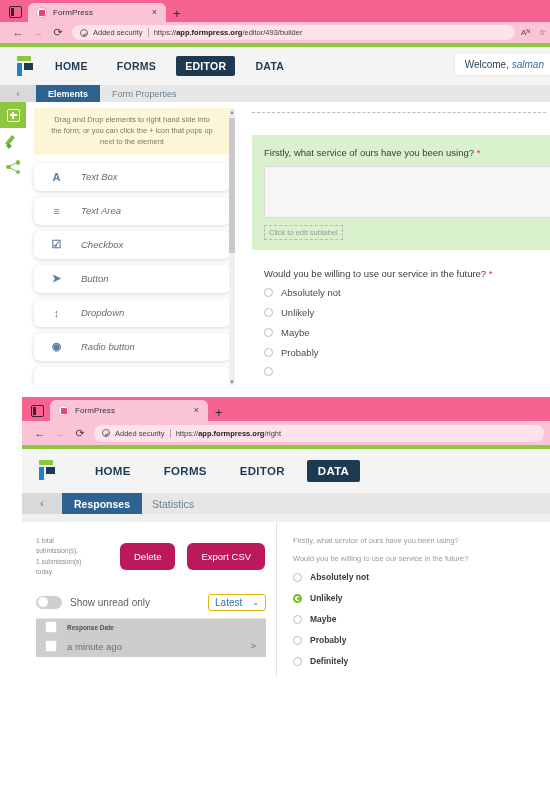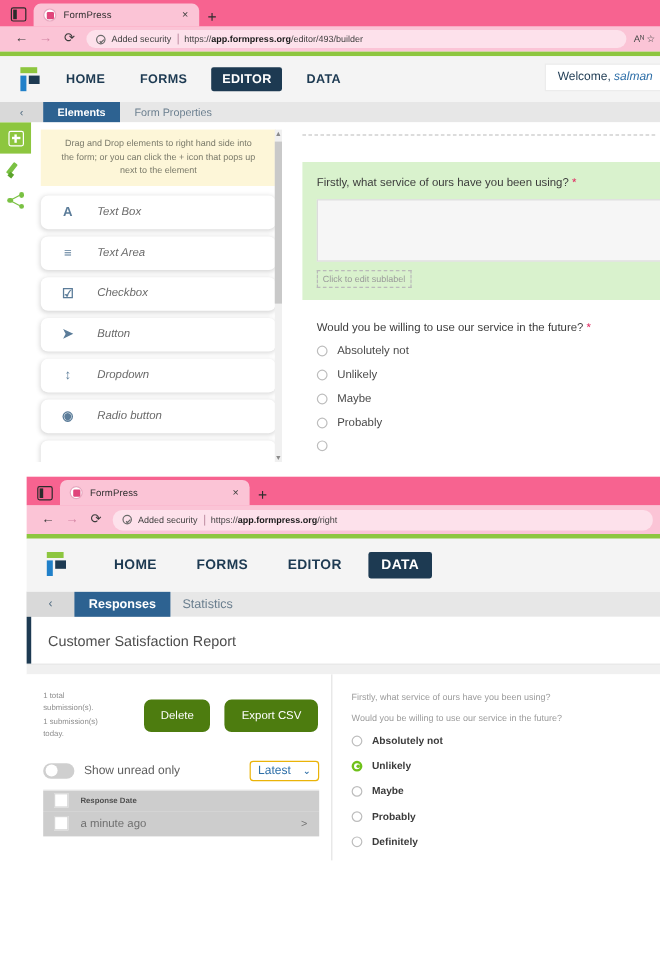--- a/index.html
+++ b/index.html
@@ -58,21 +58,21 @@
     display: flex; align-items: center; padding: 0 8px; gap: 5px;
     margin-left: 4px; margin-right: 6px; overflow: hidden;
   }
   .shield { width:8px; height:8px; border:1px solid #6b6b6b; border-radius:50%; flex:none; position:relative;}
   .shield::after{content:""; position:absolute; left:1.5px; top:3.2px; width:3px; height:1.4px;
     border-left:1px solid #6b6b6b; border-bottom:1px solid #6b6b6b; transform:rotate(-45deg);}
   .omni-sec { font-size: 7.5px; color: #3f3f3f; white-space: nowrap; }
   .omni-div { width:1px; height:9px; background:#c89aad; }
   .omni-url { font-size: 7.5px; color: #3f3f3f; white-space: nowrap; }
   .omni-url b { color:#1b1b1b; font-weight: 700; }
-  .omni-tools { display:flex; gap:2px; padding-right:4px; }
+  .omni-tools { display:flex; gap:9px; padding-right:4px; }
   .omni-tools span { font-size: 8px; color:#4a4a4a; }
 
   .greenbar { height: 4px; background: #8dc63f; }
 
   
   .app { background: #f4f4f4; }
   .app-header {
     height: 38px; background: #f4f4f4; display: flex; align-items: center;
     padding-left: 13px; position: relative;
   }
@@ -193,21 +193,21 @@
     background: #fff; display: flex; align-items: center; height: 40px;
     border-bottom: 1px solid #e3e3e3;
   }
   .rpt-accent { width: 4px; align-self: stretch; background: #1d3a52; flex: none; }
   .rpt-title { font-size: 12px; color: #4d4d4d; padding-left: 14px; }
   .data-body { display: flex; background: #fff; }
   .data-left { width: 254px; flex: none; padding: 14px 10px 0 14px; }
   .sub-counts { font-size: 6.5px; color: #8d8d8d; line-height: 1.6; width: 72px; flex:none; }
   .actions-row { display: flex; align-items: center; gap: 12px; }
   .gbtn {
-    background: #4d7c0f; color: #fff; border-radius: 6px; font-size: 9.5px;
+    background: #be185d; color: #fff; border-radius: 6px; font-size: 9.5px;
     padding: 8px 14px; white-space: nowrap;
   }
   .filter-row {
     display: flex; align-items: center; gap: 8px; margin-top: 16px;
     border-bottom: 1px solid #e6e6e6; padding-bottom: 7px;
   }
   .toggle {
     width: 26px; height: 13px; border-radius: 7px; background: #cfcfcf;
     position: relative; flex: none;
   }
@@ -429,24 +429,20 @@
           <a class="active" style="font-size:11.5px;padding:5px 11px;">DATA</a>
         </nav>
       </div>
 
       <div class="subbar" style="height:21px; background:#e7e7e7;">
         <div class="collapse" style="width:40px;font-size:10px;">‹</div>
         <div class="subtab active" style="font-size:10.5px;padding:0 12px;">Responses</div>
         <div class="subtab" style="font-size:10.5px;padding:0 10px;">Statistics</div>
       </div>
 
-      <div class="rpt-title-wrap">
-        <div class="rpt-accent"></div>
-        <div class="rpt-title">Customer Satisfaction Report</div>
-      </div>
       <div class="rptbar"></div>
 
       <div class="data-body">
         <div class="data-left">
           <div class="actions-row">
             <div class="sub-counts">
               <div>1 total</div>
               <div>submission(s).</div>
               <div>1 submission(s)</div>
               <div>today.</div>

